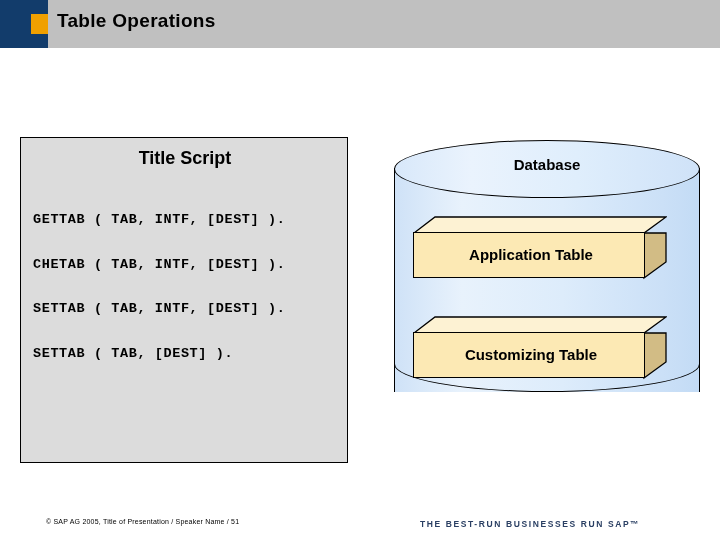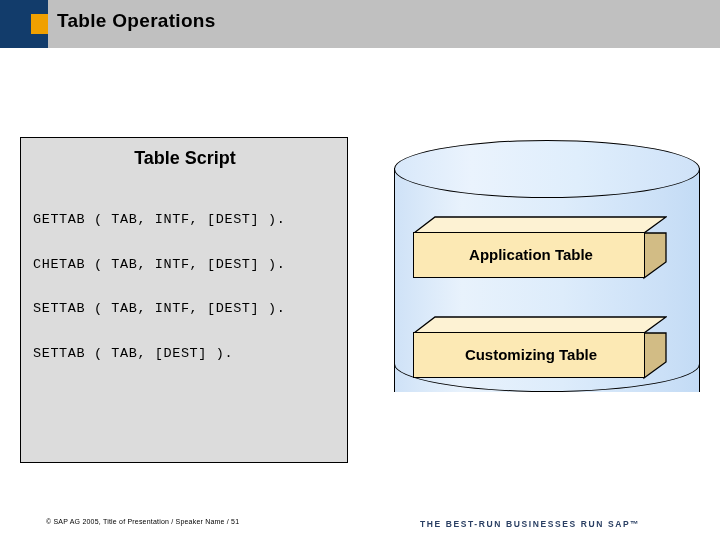--- a/index.html
+++ b/index.html
@@ -65,21 +65,21 @@
     color: #000000;
   }
   .script-lines {
     position: absolute;
     left: 12px; top: 74px;
     width: 316px;
   }
   .script-line {
     font-family: "Liberation Mono", "DejaVu Sans Mono", monospace;
     font-size: 13.5px;
-    font-weight: normal;
+    font-weight: bold;
     color: #000000;
     letter-spacing: 0.6px;
     height: 44.5px;
     line-height: 16px;
     white-space: pre;
   }
 
   
   .cylinder {
     position: absolute;
@@ -196,33 +196,34 @@
 
 <div id="slide">
 
   <div class="header-bar">
     <div class="header-blue"></div>
     <div class="header-orange"></div>
   </div>
   <div class="header-title">Table Operations</div>
 
   <div class="script-box">
-    <div class="script-title">Table Script</div>
+    <div class="script-title">Title Script</div>
     <div class="script-lines">
       <div class="script-line">GETTAB ( TAB, INTF, [DEST] ).</div>
       <div class="script-line">CHETAB ( TAB, INTF, [DEST] ).</div>
       <div class="script-line">SETTAB ( TAB, INTF, [DEST] ).</div>
       <div class="script-line">SETTAB ( TAB, [DEST] ).</div>
     </div>
   </div>
 
   <div class="cylinder">
     <div class="cyl-body"></div>
     <div class="cyl-bottom"></div>
     <div class="cyl-top"></div>
+    <div class="cyl-label">Database</div>
   </div>
 
   <div class="box3d" id="box-app">
     <div class="top-face">
       <svg width="254" height="18" viewBox="0 0 254 18">
         <polygon points="22,1 253,1 231,17 1,17" fill="#fdf2d3" stroke="#000000" stroke-width="1.3"></polygon>
       </svg>
     </div>
     <div class="side-face">
       <svg width="26" height="48" viewBox="0 0 26 48">

